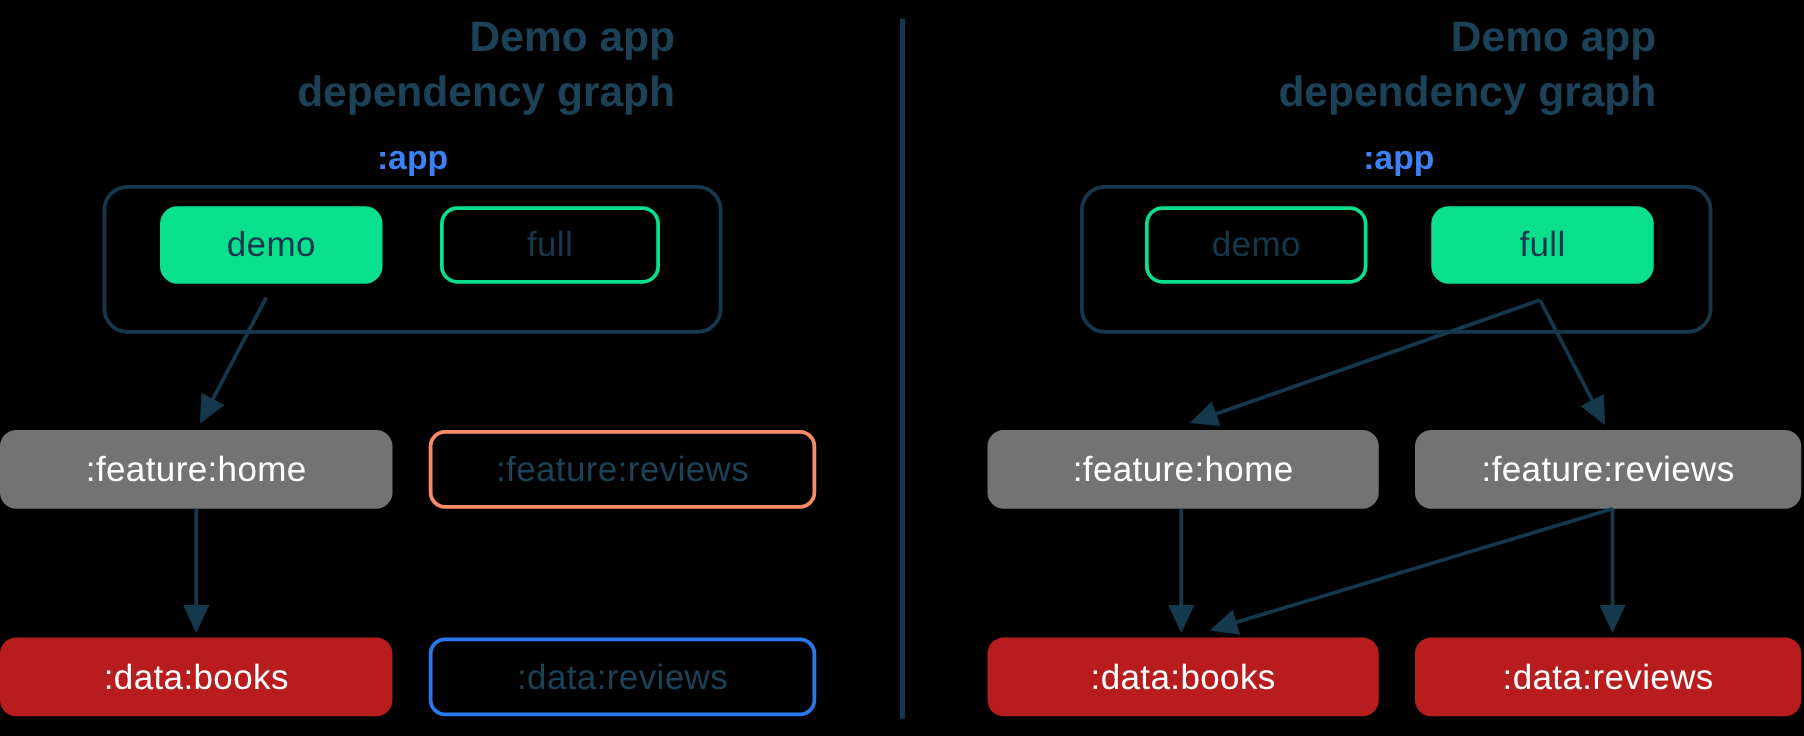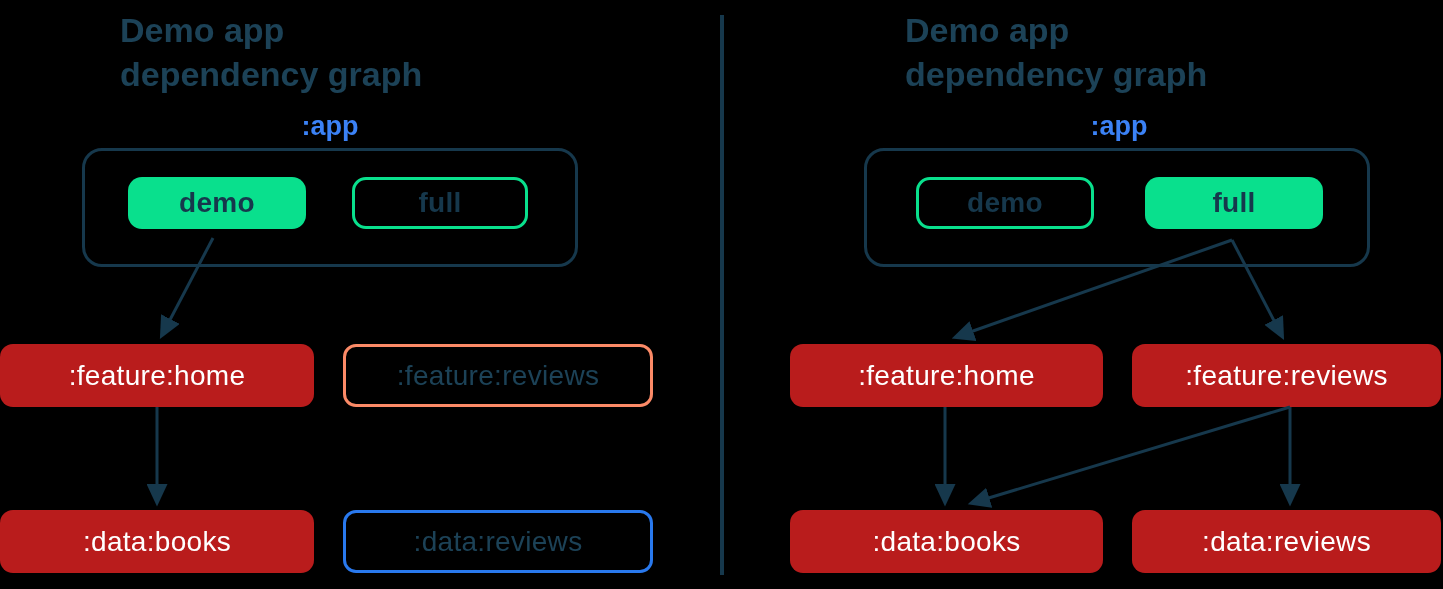--- a/index.html
+++ b/index.html
@@ -2,46 +2,46 @@
 <html><head>
 <meta charset="utf-8">
 <style>
   html,body{margin:0;padding:0;background:#000;}
   .canvas{
     position:relative;width:1443px;height:589px;background:#000000;
     font-family:"Liberation Sans",sans-serif;overflow:hidden;
     -webkit-font-smoothing:antialiased;
   }
   .title{
-    position:absolute;top:8px;width:420px;text-align:left;
+    position:absolute;top:8px;width:420px;text-align:right;
     color:#1C4257;font-size:34px;line-height:44px;font-weight:600;
   }
   .title-left{left:120px;}
   .title-right{left:905px;}
   .app-label{
     position:absolute;top:111px;width:200px;text-align:center;
     color:#3b82f6;font-size:27px;font-weight:600;
   }
   .app-label-left{left:230px;}
   .app-label-right{left:1019px;}
   .app-container{
     position:absolute;top:148px;height:113px;
     border:3px solid #16384C;border-radius:20px;background:transparent;
   }
   .app-container-left{left:82px;width:490px;}
   .app-container-right{left:864px;width:500px;}
   .node{
     position:absolute;display:flex;align-items:center;justify-content:center;
     font-size:28px;letter-spacing:.3px;box-sizing:border-box;
   }
-  .btn{height:52px;border-radius:14px;top:177px;font-weight:bold;}
+  .btn{height:62px;border-radius:14px;top:165px;}
   .btn.filled{background:#09E08D;color:#16384C;}
   .btn.outline{border:3px solid #09E08D;color:#16384C;background:transparent;}
   .rowbox{height:63px;border-radius:13px;}
-  .feature.filled{background:#b91c1c;color:#FFFFFF;}
+  .feature.filled{background:#737373;color:#FFFFFF;}
   .feature.outline{border:3px solid #FB8A67;color:#1C4257;background:transparent;}
   .data.filled{background:#b91c1c;color:#FFFFFF;}
   .data.outline{border:3px solid #2979EE;color:#1C4257;background:transparent;}
   .divider{
     position:absolute;left:720px;top:15px;width:4px;height:560px;background:#16384C;
   }
   svg.edges{position:absolute;left:0;top:0;width:1443px;height:589px;pointer-events:none;}
   svg.edges line{stroke:#16384C;stroke-width:3;}
 </style>
 </head>

